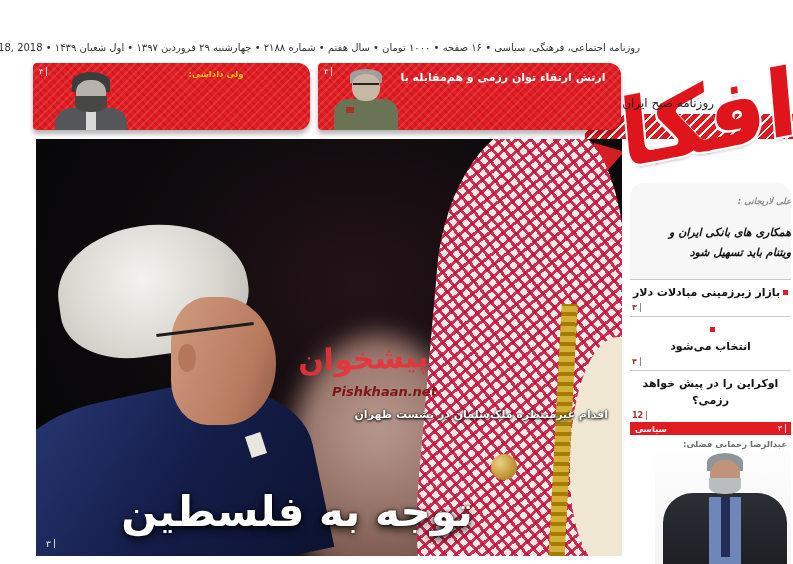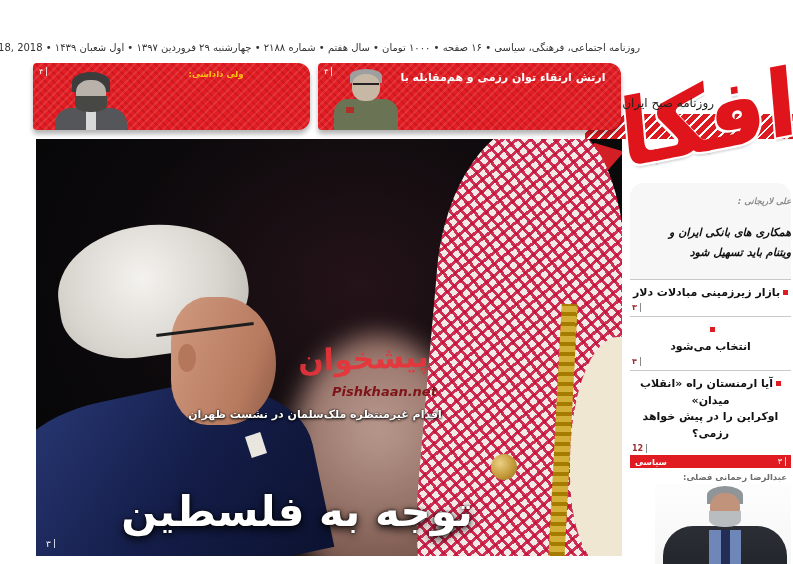--- a/index.html
+++ b/index.html
@@ -77,21 +77,21 @@
     transform:skewX(-32deg) rotate(14deg);}
   .gold-trim{position:absolute;left:519px;top:165px;width:16px;height:258px;
     background:repeating-linear-gradient(0deg,#d4af37 0 6px,#a67c00 6px 10px);transform:rotate(3deg);}
   .cream-robe{position:absolute;left:534px;top:198px;width:80px;height:230px;background:#efe7d2;
     border-radius:60% 0 0 45%/55% 0 0 40%;}
   .medallion{position:absolute;left:455px;top:315px;width:26px;height:26px;border-radius:50%;
     background:radial-gradient(circle at 35% 35%,#ecd083 0%,#c49a3a 55%,#8f6d1c 100%);}
   .wm-fa{position:absolute;left:262px;top:202px;font-size:30px;font-weight:bold;color:#e8333a;
     direction:rtl;opacity:.92;transform:rotate(-2deg);}
   .wm-en{position:absolute;left:296px;top:245px;font-size:13px;font-weight:bold;font-style:italic;color:#7e1418;}
-  .mp-kicker{position:absolute;left:0;top:269px;width:100%;text-align:center;color:#fff;direction:rtl;
+  .mp-kicker{position:absolute;left:0;top:269px;width:100%;text-align:right;color:#fff;direction:rtl;
     font-size:11px;font-weight:bold;transform:translateX(-14px);text-shadow:0 1px 3px #000,0 0 2px #000;}
   .mp-h1{position:absolute;left:0;top:288px;width:100%;text-align:center;color:#fff;direction:rtl;
     font-size:42px;font-weight:bold;transform:translateX(-22px);
     text-shadow:0 3px 8px rgba(0,0,0,.95),0 0 3px #000;}
   .mp-h2{position:absolute;left:0;top:348px;width:100%;text-align:center;color:#fff;direction:rtl;
     font-size:42px;font-weight:bold;transform:translateX(-32px);
     text-shadow:0 3px 8px rgba(0,0,0,.95),0 0 3px #000;}
   .mainphoto .pm{position:absolute;left:10px;bottom:8px;color:#fff;font-size:9px;}
 
   
@@ -224,21 +224,20 @@
       <div class="l1"><i class="sq"></i></div>
       <div class="l2">انتخاب می‌شود</div>
     </div>
     <div class="spm">
       <span class="d">۴</span>
         <i class="bar"></i>
     </div>
     <div class="divider"></div>
 
     <div class="sitem">
-      <div class="l1"><i class="sq"></i><span>آیا ارمنستان راه «انقلاب میدان»</span></div>
       <div class="l2">اوکراین را در پیش خواهد رزمی؟</div>
     </div>
     <div class="spm">
       <span class="d">12</span>
         <i class="bar"></i>
     </div>
 
     <div class="secbar">
       <span class="lbl">سیاسی</span>
       <span class="pm">

